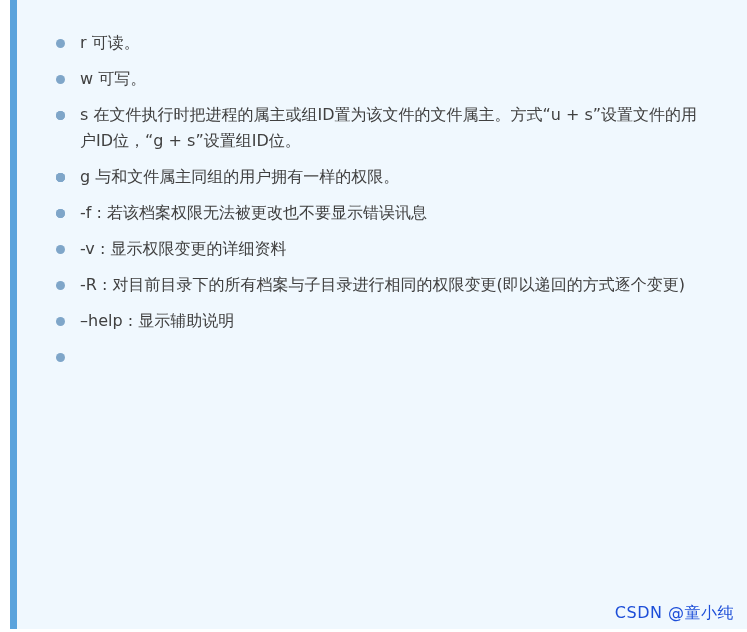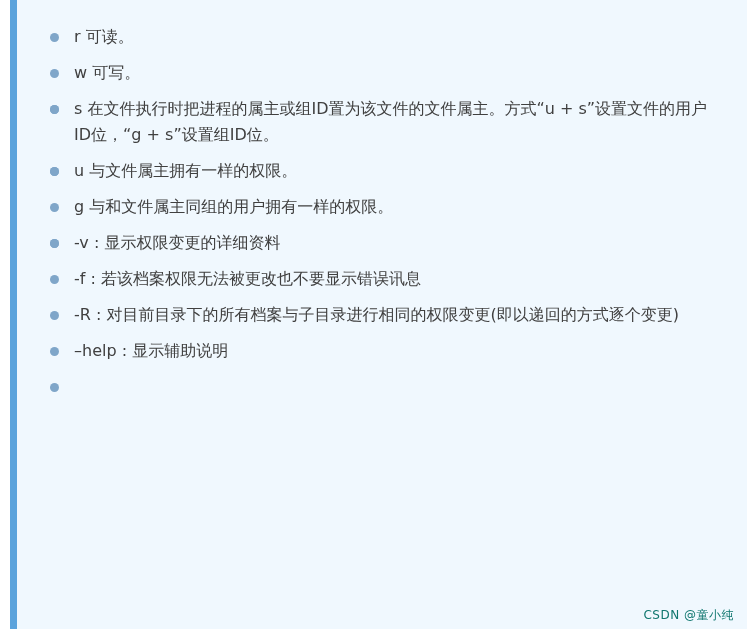--- a/index.html
+++ b/index.html
@@ -22,21 +22,21 @@
     left: 10px;
     top: 0;
     right: 0;
     height: 629px;
     box-sizing: border-box;
     background: #f0f8fe;
     border-left: 7px solid #5ba3dc;
   }
   .option-list {
     list-style: none;
-    margin: 6px;
+    margin: 12px;
     padding: 18px 22px 0 51px;
     color: #404040;
     font-size: 16px;
     line-height: 26px;
   }
   .option-list li {
     position: relative;
     margin: 0 0 10px 0;
   }
   .bullet {
@@ -49,40 +49,40 @@
     background: #7fa6c9;
   }
   .item-text {
     display: inline-block;
     max-width: 668px;
   }
   .watermark {
     position: absolute;
     right: 13px;
     bottom: 5px;
-    font-size: 12px;
-    color: #0f766e;
+    font-size: 16px;
+    color: #1d4ed8;
     letter-spacing: 0.5px;
   }
 </style>
 </head>
 <body>
 
 <div class="page">
   <div class="quote-block">
     <ul class="option-list">
       <li><span class="bullet"></span><span class="item-text">r 可读。</span></li>
       <li><span class="bullet"></span><span class="item-text">w 可写。</span></li>
       <li><span class="bullet"></span></li>
       <li><span class="bullet"></span><span class="item-text">s 在文件执行时把进程的属主或组ID置为该文件的文件属主。方式“u + s”设置文件的用户ID位，“g + s”设置组ID位。</span></li>
       <li><span class="bullet"></span></li>
-      <li><span class="bullet"></span><span class="item-text">u 与文件属主拥有一样的权限。</span></li>
+      <li><span class="bullet"></span></li>
       <li><span class="bullet"></span><span class="item-text">g 与和文件属主同组的用户拥有一样的权限。</span></li>
       <li><span class="bullet"></span></li>
+      <li><span class="bullet"></span><span class="item-text">-f : 若该档案权限无法被更改也不要显示错误讯息</span></li>
       <li><span class="bullet"></span><span class="item-text">-v : 显示权限变更的详细资料</span></li>
-      <li><span class="bullet"></span><span class="item-text">-f : 若该档案权限无法被更改也不要显示错误讯息</span></li>
       <li><span class="bullet"></span><span class="item-text">-R : 对目前目录下的所有档案与子目录进行相同的权限变更(即以递回的方式逐个变更)</span></li>
       <li><span class="bullet"></span><span class="item-text">–help : 显示辅助说明</span></li>
       <li><span class="bullet"></span></li>
     </ul>
     <div class="watermark">CSDN @童小纯</div>
   </div>
 </div>
 
 </body></html>

